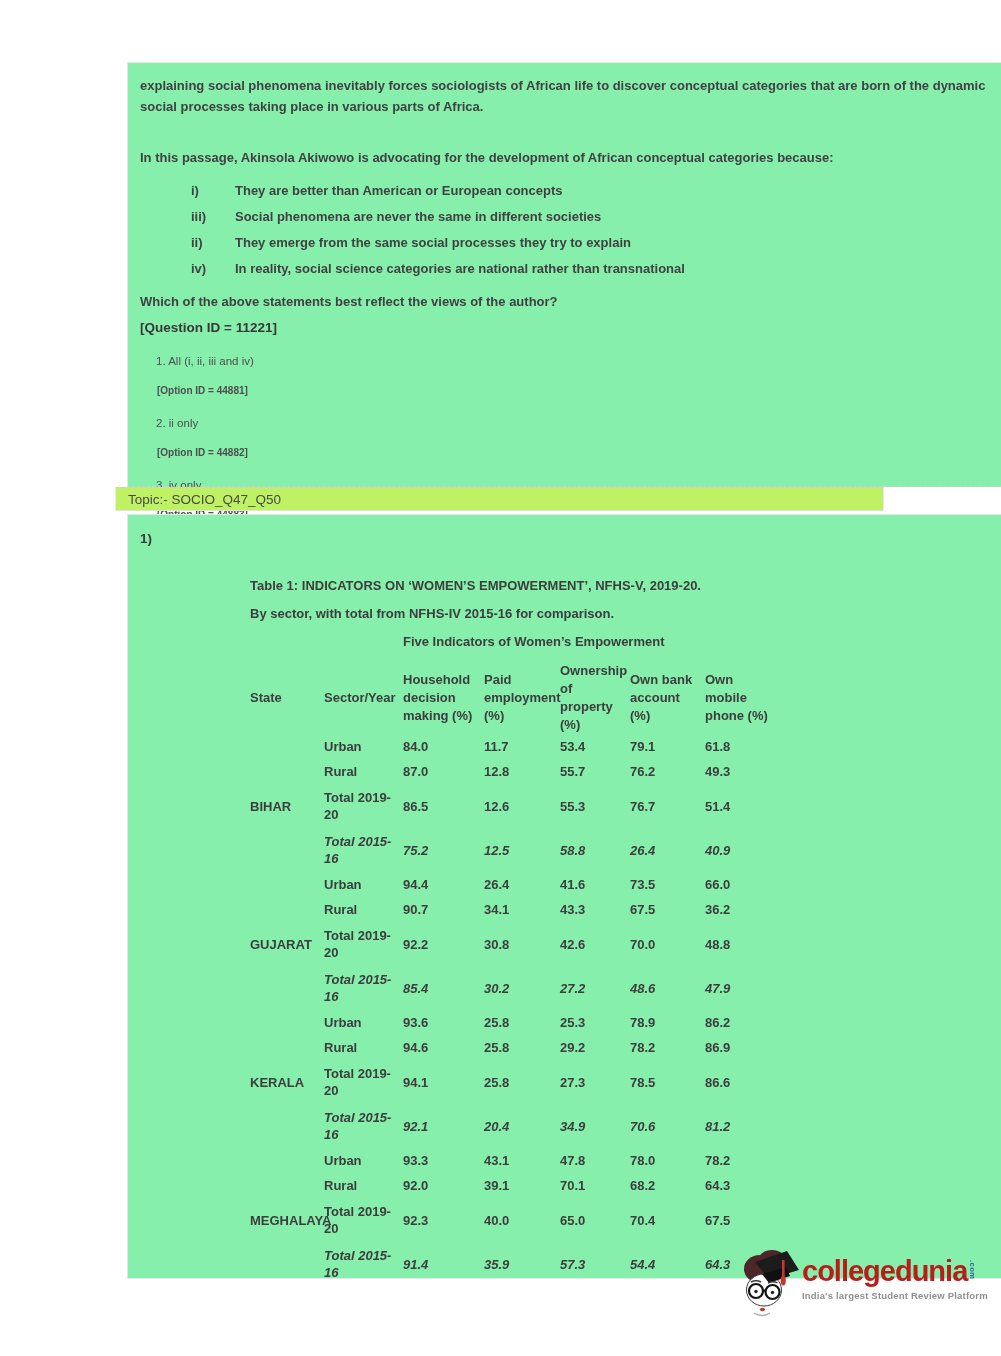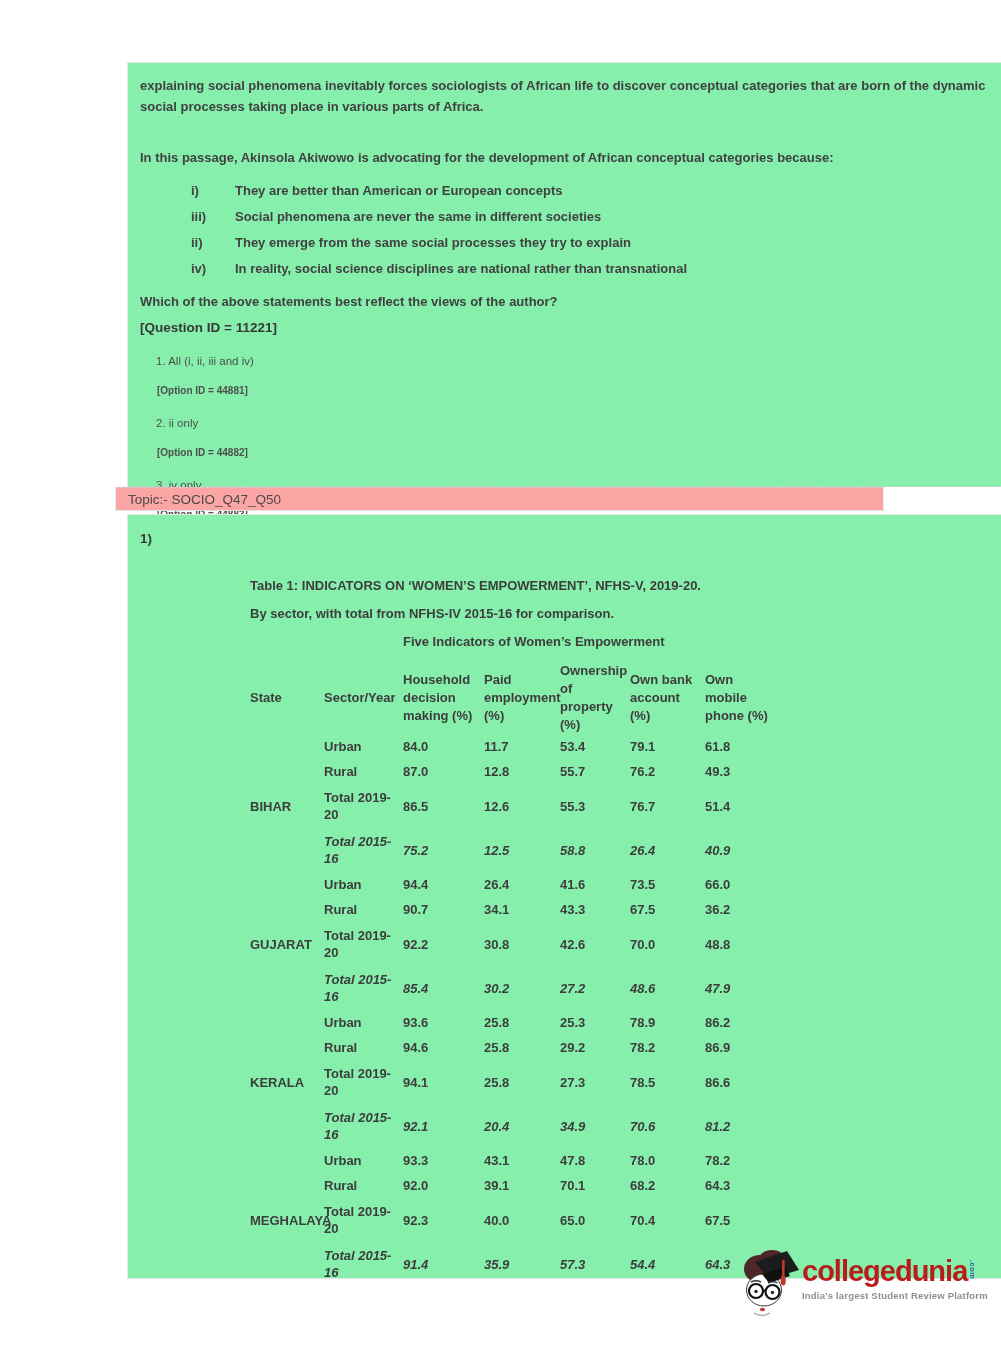--- a/index.html
+++ b/index.html
@@ -18,21 +18,21 @@
   .snum{display:inline-block;margin-left:51px;width:44px;}
   .closing{margin-top:10px;}
   .qid{margin:8px 0 0;font-size:13.5px;font-weight:bold;color:#383838;}
   #options{margin-top:3px;}
   .optlabel{font-size:11.5px;font-weight:normal;color:#4e4e4e;margin:16px;padding-top:3px;line-height:14px;}
   .optid{font-size:10px;font-weight:bold;color:#4e4e4e;margin:9px 0 9px 17px;line-height:13px;}
 
   
   .topicbar{
     position:absolute;left:115px;top:487px;width:769px;height:24px;box-sizing:border-box;
-    background:#fca5a5;border-top:1px dashed #cfcfcf;border-bottom:1px solid #e2e2e2;
+    background:#bef264;border-top:1px dashed #cfcfcf;border-bottom:1px solid #e2e2e2;
     border-left:1px solid #ececec;border-right:1px solid #ececec;
     display:flex;align-items:center;padding-left:12px;font-size:13.5px;color:#4a4a4a;
   }
 
   
   .tbox{top:514px;height:765px;border:1px solid #e6e6e6;padding:14px 12px 0 12px;}
   .qnum{font-size:13.5px;font-weight:bold;color:#3a3a3a;margin:2px 0 12px 0;}
   .twrap{margin-left:110px;margin-top:32px;}
   .ttitle{margin:0 0 12px;font-size:13px;font-weight:bold;color:#3d3d3d;line-height:16px;}
   .tcenter{margin-left:153px;}
@@ -74,21 +74,21 @@
         <div class="stmt">
           <span class="snum">iii)</span>
           <span class="stext">Social phenomena are never the same in different societies</span>
         </div>
         <div class="stmt">
           <span class="snum">ii)</span>
           <span class="stext">They emerge from the same social processes they try to explain</span>
         </div>
         <div class="stmt">
           <span class="snum">iv)</span>
-          <span class="stext">In reality, social science disciplines are national rather than transnational</span>
+          <span class="stext">In reality, social science categories are national rather than transnational</span>
         </div>
       </div>
     <p class="para closing">Which of the above statements best reflect the views of the author?</p>
     <p class="qid">[Question ID = 11221]</p>
     <div id="options">
         <div class="opt">
           <div class="optlabel">1.  All (i, ii, iii and iv)</div>
           <div class="optid">[Option ID = 44881]</div>
         </div>
         <div class="opt">

